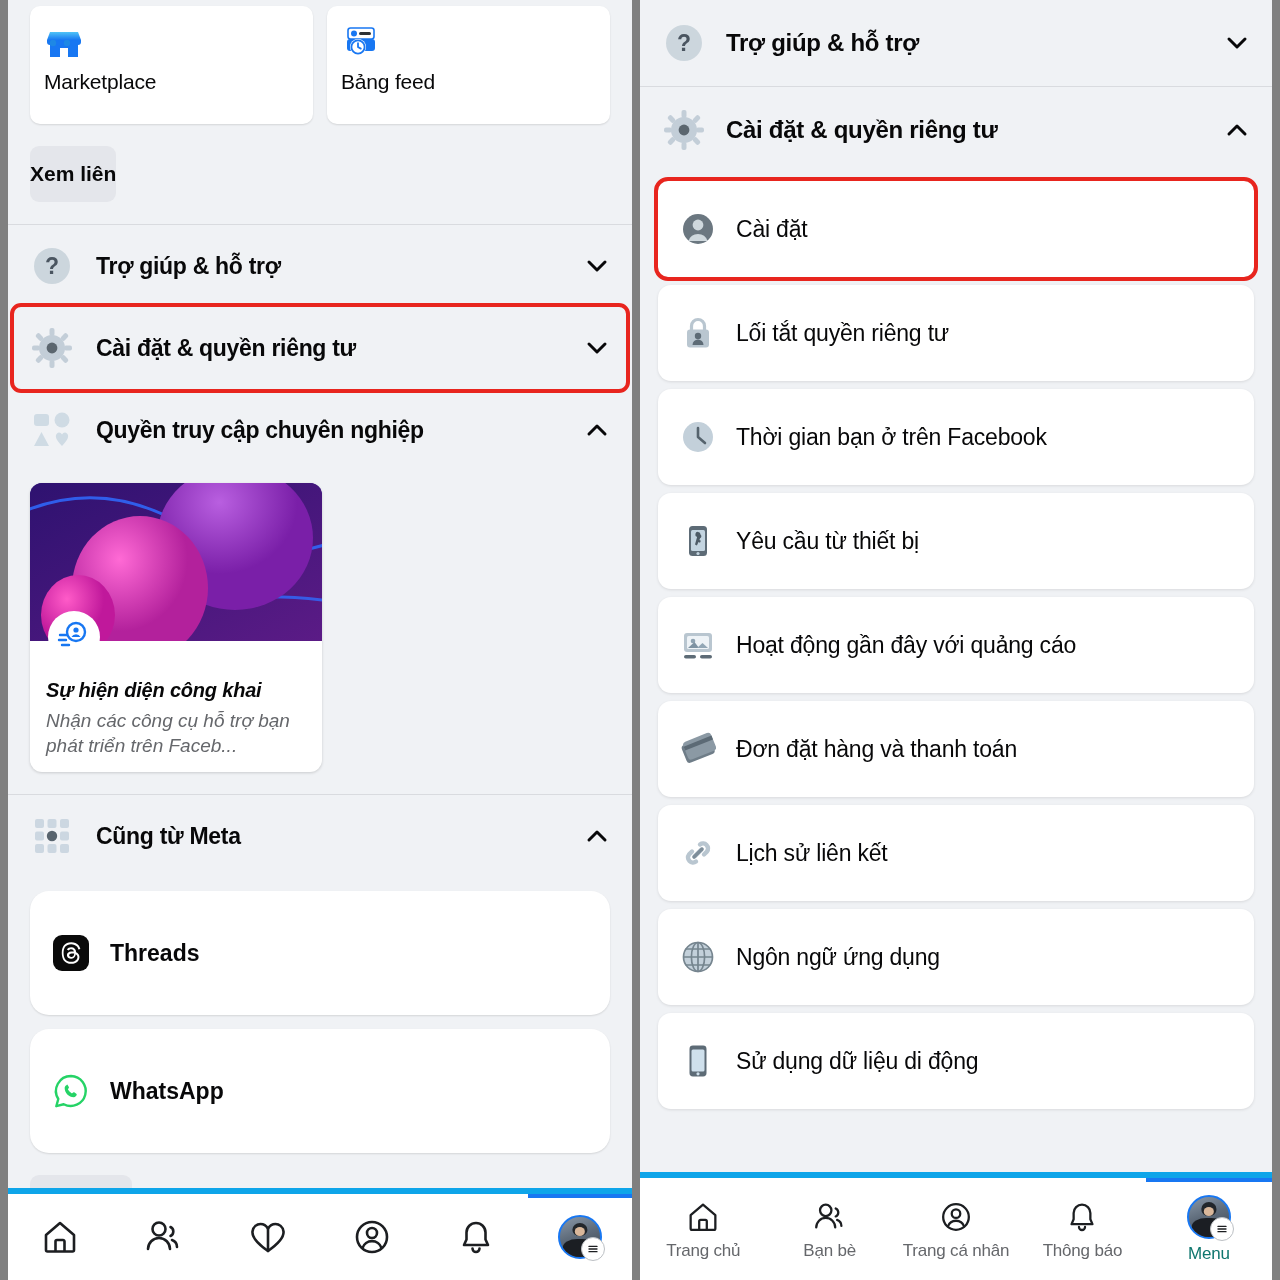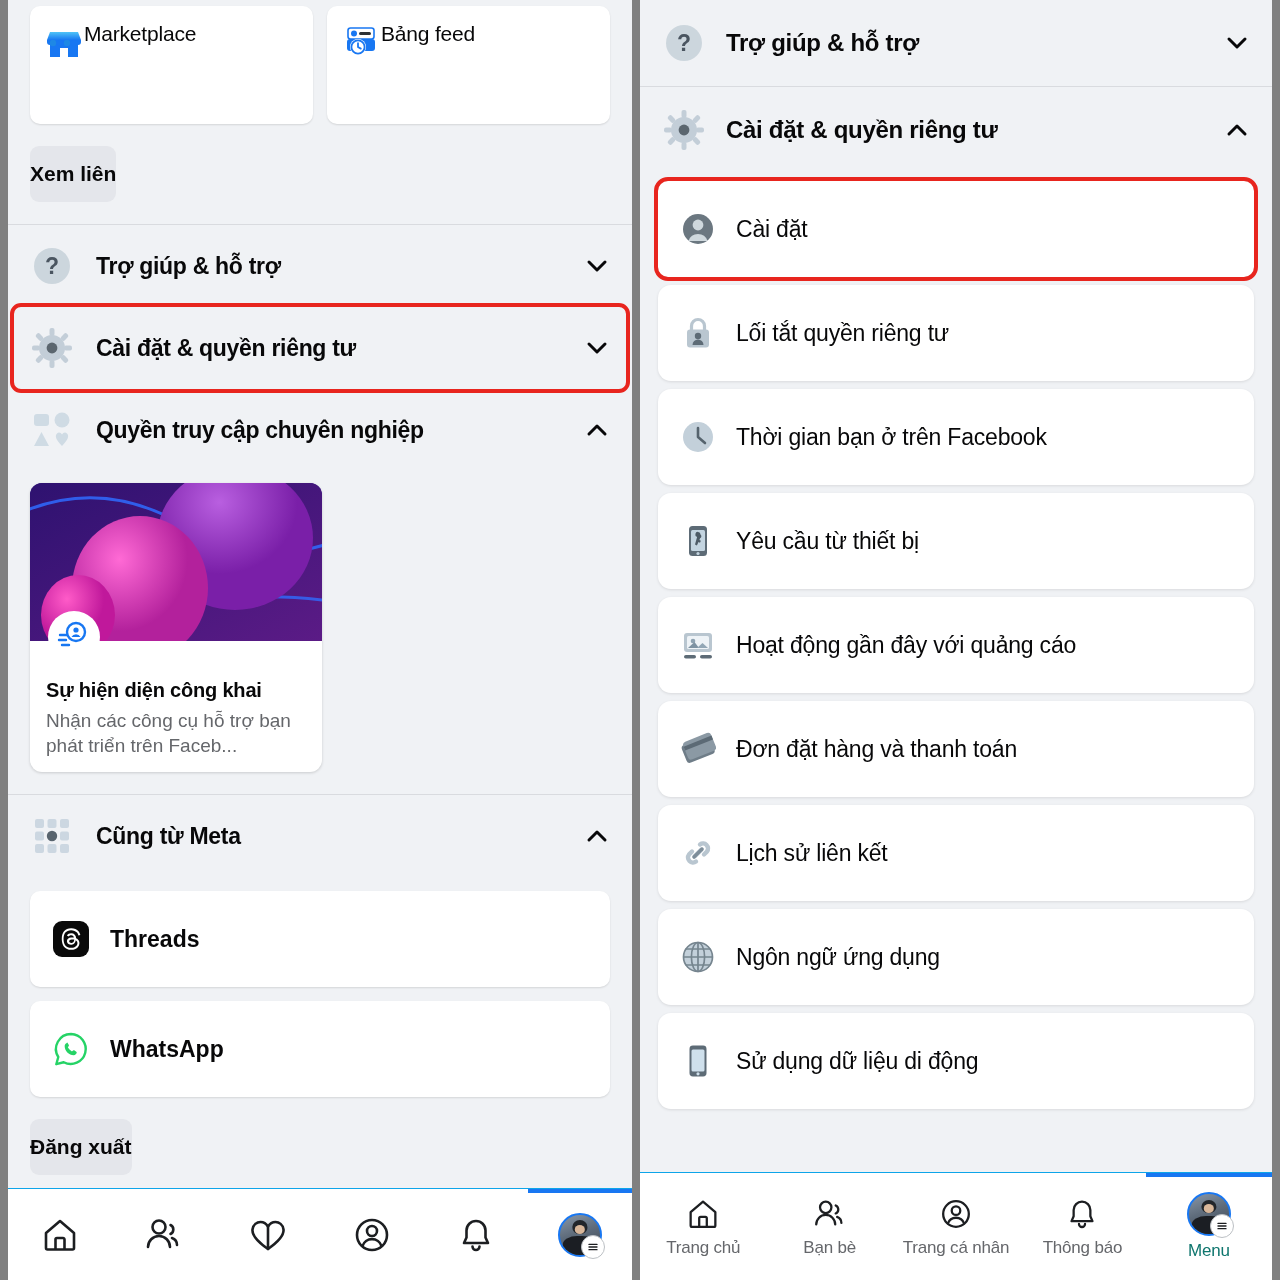--- a/index.html
+++ b/index.html
@@ -39,21 +39,21 @@
     gap: 14px;
     padding: 6px 22px 0 22px;
   }
   .shortcut-card {
     flex: 1 1 0;
     background: #ffffff;
     border-radius: 10px;
     height: 118px;
     padding: 16px 14px;
     display: flex;
-    flex-direction: row;
+    flex-direction: column;
     justify-content: flex-start;
     box-shadow: 0 1px 2px rgba(0,0,0,.12);
   }
   .shortcut-ico { width: 40px; height: 40px; margin-bottom: 8px; }
   .shortcut-label {
     font-size: 21px; color: #080809; font-weight: 400; letter-spacing: -.2px;
   }
 
   .wide-btn {
     margin: 22px 22px 0 22px;
@@ -95,21 +95,21 @@
   .acc-ico { width: 44px; height: 44px; flex: none; }
   .chev { width: 26px; height: 26px; flex: none; }
 
   .highlight {
     outline: 4px solid #e8251e;
     border-radius: 7px;
   }
   .hl-left { margin: 0 6px; padding: 0 16px; }
 
   
-  .promo-wrap { padding: 12px 22px 0 22px; }
+  .promo-wrap { padding: 12px 22px 0 22px; font-style: italic; }
   .promo-card {
     width: 292px;
     background: #ffffff;
     border-radius: 12px;
     overflow: hidden;
     box-shadow: 0 1px 3px rgba(0,0,0,.16);
     position: relative;
     padding-bottom: 14px;
   }
   .promo-img {
@@ -133,22 +133,22 @@
     font-size: 20px; font-weight: 700; color: #080809; letter-spacing: -.2px;
   }
   .promo-sub {
     margin: 6px 16px 0 16px;
     font-size: 19px; color: #65676b; line-height: 1.32;
   }
 
   .meta-card {
     margin: 14px 22px 0 22px;
     background: #fff;
-    border-radius: 10px;
-    height: 96px;
+    border-radius: 19px;
+    height: 124px;
     display: flex;
     align-items: center;
     gap: 20px;
     padding: 0 22px;
     box-shadow: 0 1px 2px rgba(0,0,0,.12);
   }
   .meta-card .mlabel { font-size: 23px; font-weight: 700; color: #080809; }
 
   
   .r-acc-row {
@@ -179,21 +179,21 @@
   .item-card.highlight { outline: 4px solid #e8251e; border-radius: 10px; }
   .item-ico { width: 36px; height: 36px; flex: none; display:flex; align-items:center; justify-content:center;}
 
   
   .bottomnav {
     flex: none;
     height: 92px;
     background: #ffffff;
     display: flex;
     align-items: flex-start;
-    border-top: 1px solid #0ea5e9;
+    border-top: 6px solid #0ea5e9;
   }
   .bottomnav.with-labels { height: 108px; }
   .nav-tab {
     flex: 1 1 0;
     height: 100%;
     display: flex;
     flex-direction: column;
     align-items: center;
     justify-content: center;
     gap: 5px;

